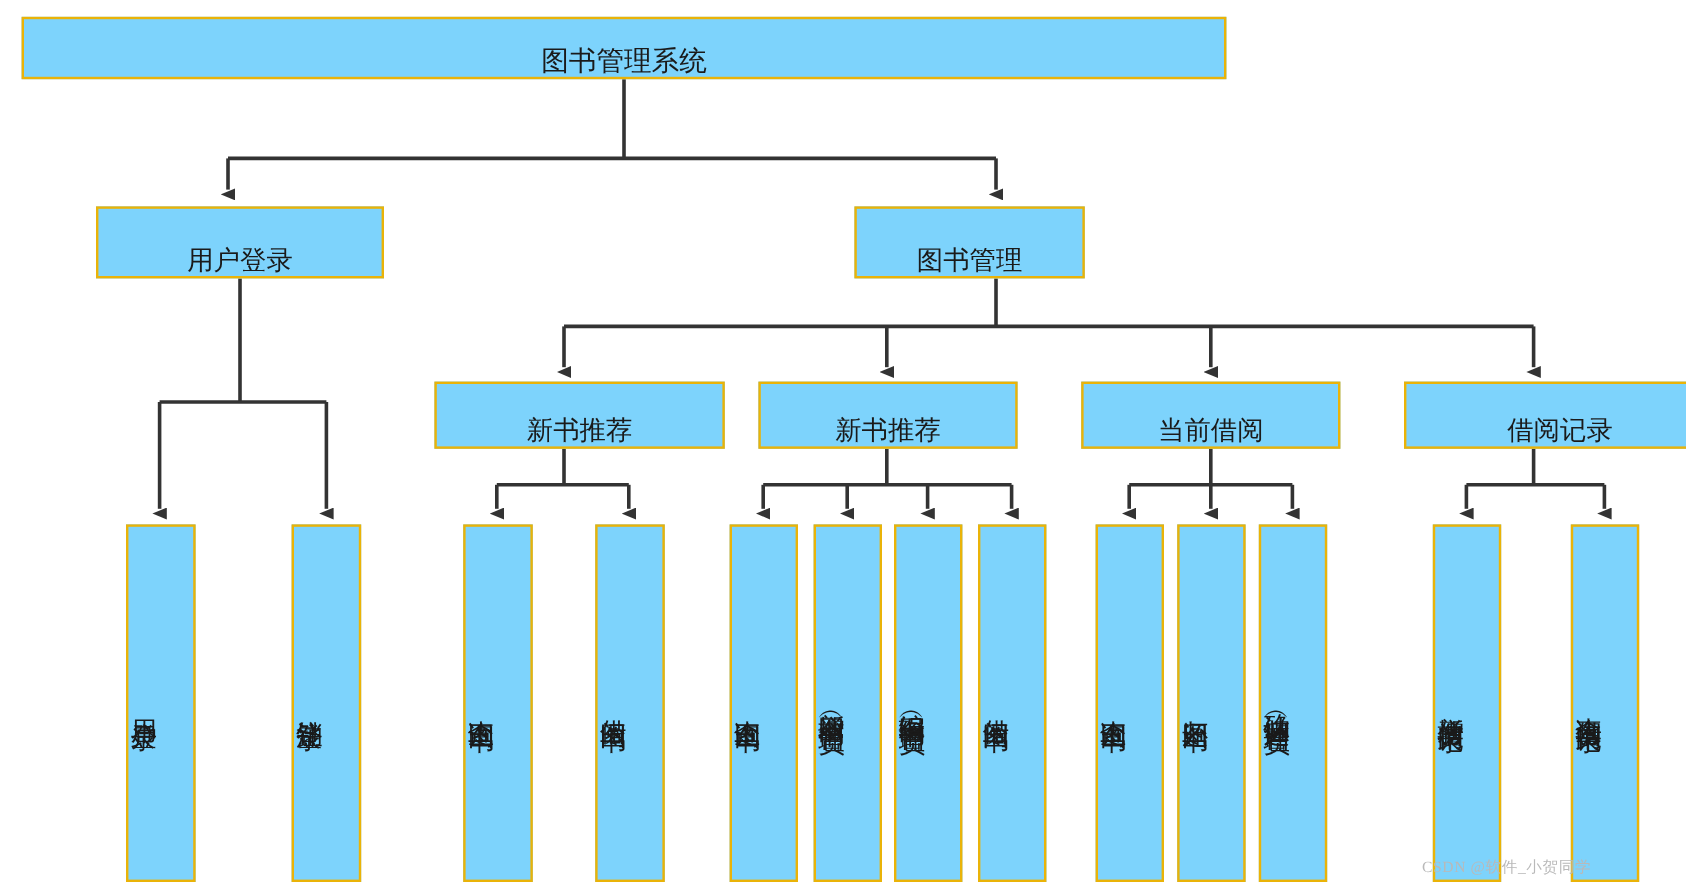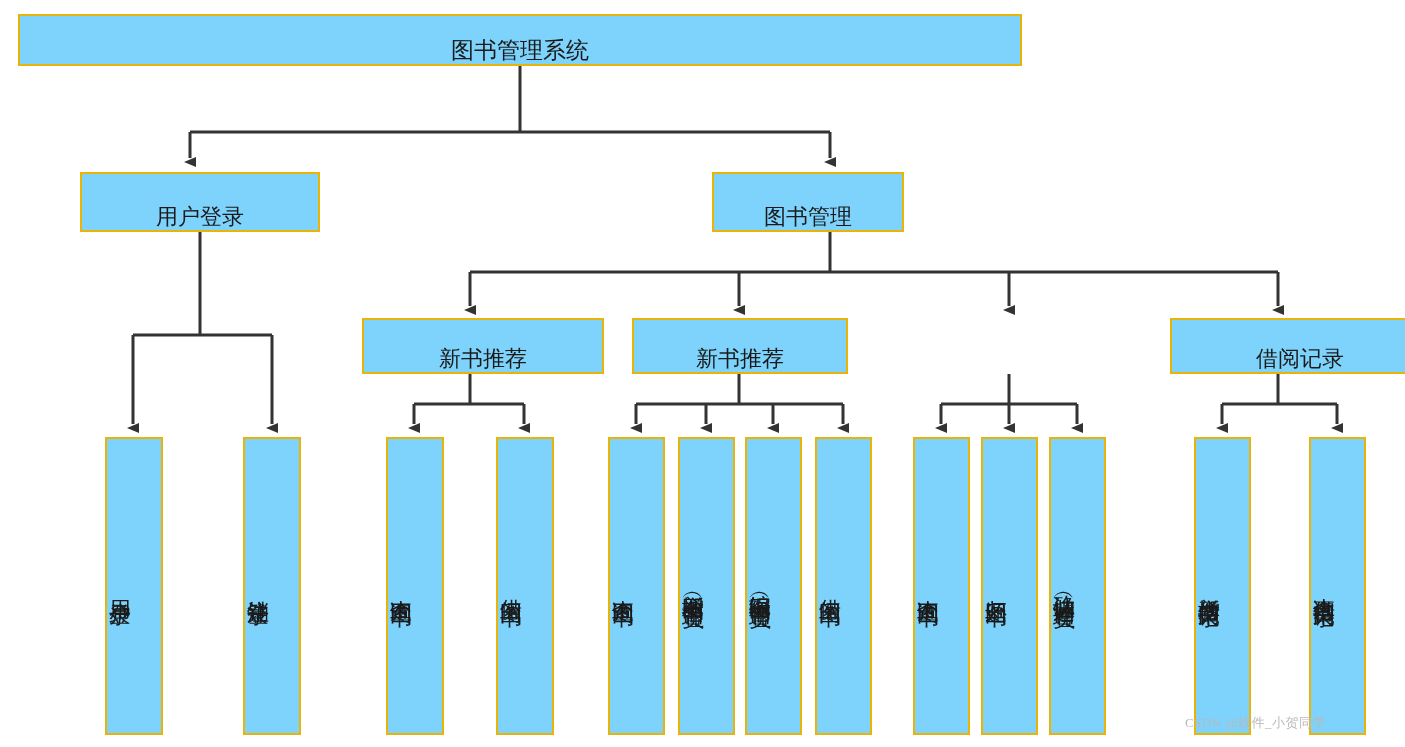--- a/index.html
+++ b/index.html
@@ -133,20 +133,23 @@
   </div>
 
   <div class="node branch" style="left:362px; top:318px; width:242px; height:56px;">
     <span>新书推荐</span>
   </div>
 
   <div class="node branch" style="left:632px; top:318px; width:216px; height:56px;">
     <span>新书推荐</span>
   </div>
 
+  <div class="node branch" style="left:901px; top:318px; width:216px; height:56px;">
+    <span>当前借阅</span>
+  </div>
 
   <div class="node branch" style="left:1170px; top:318px; width:260px; height:56px;">
     <span>借阅记录</span>
   </div>
 
   <div class="node leaf" style="left:105px; top:437px; width:58px; height:298px;">
     <span class="vtext">用户登录</span>
   </div>
 
   <div class="node leaf" style="left:243px; top:437px; width:58px; height:298px;">

